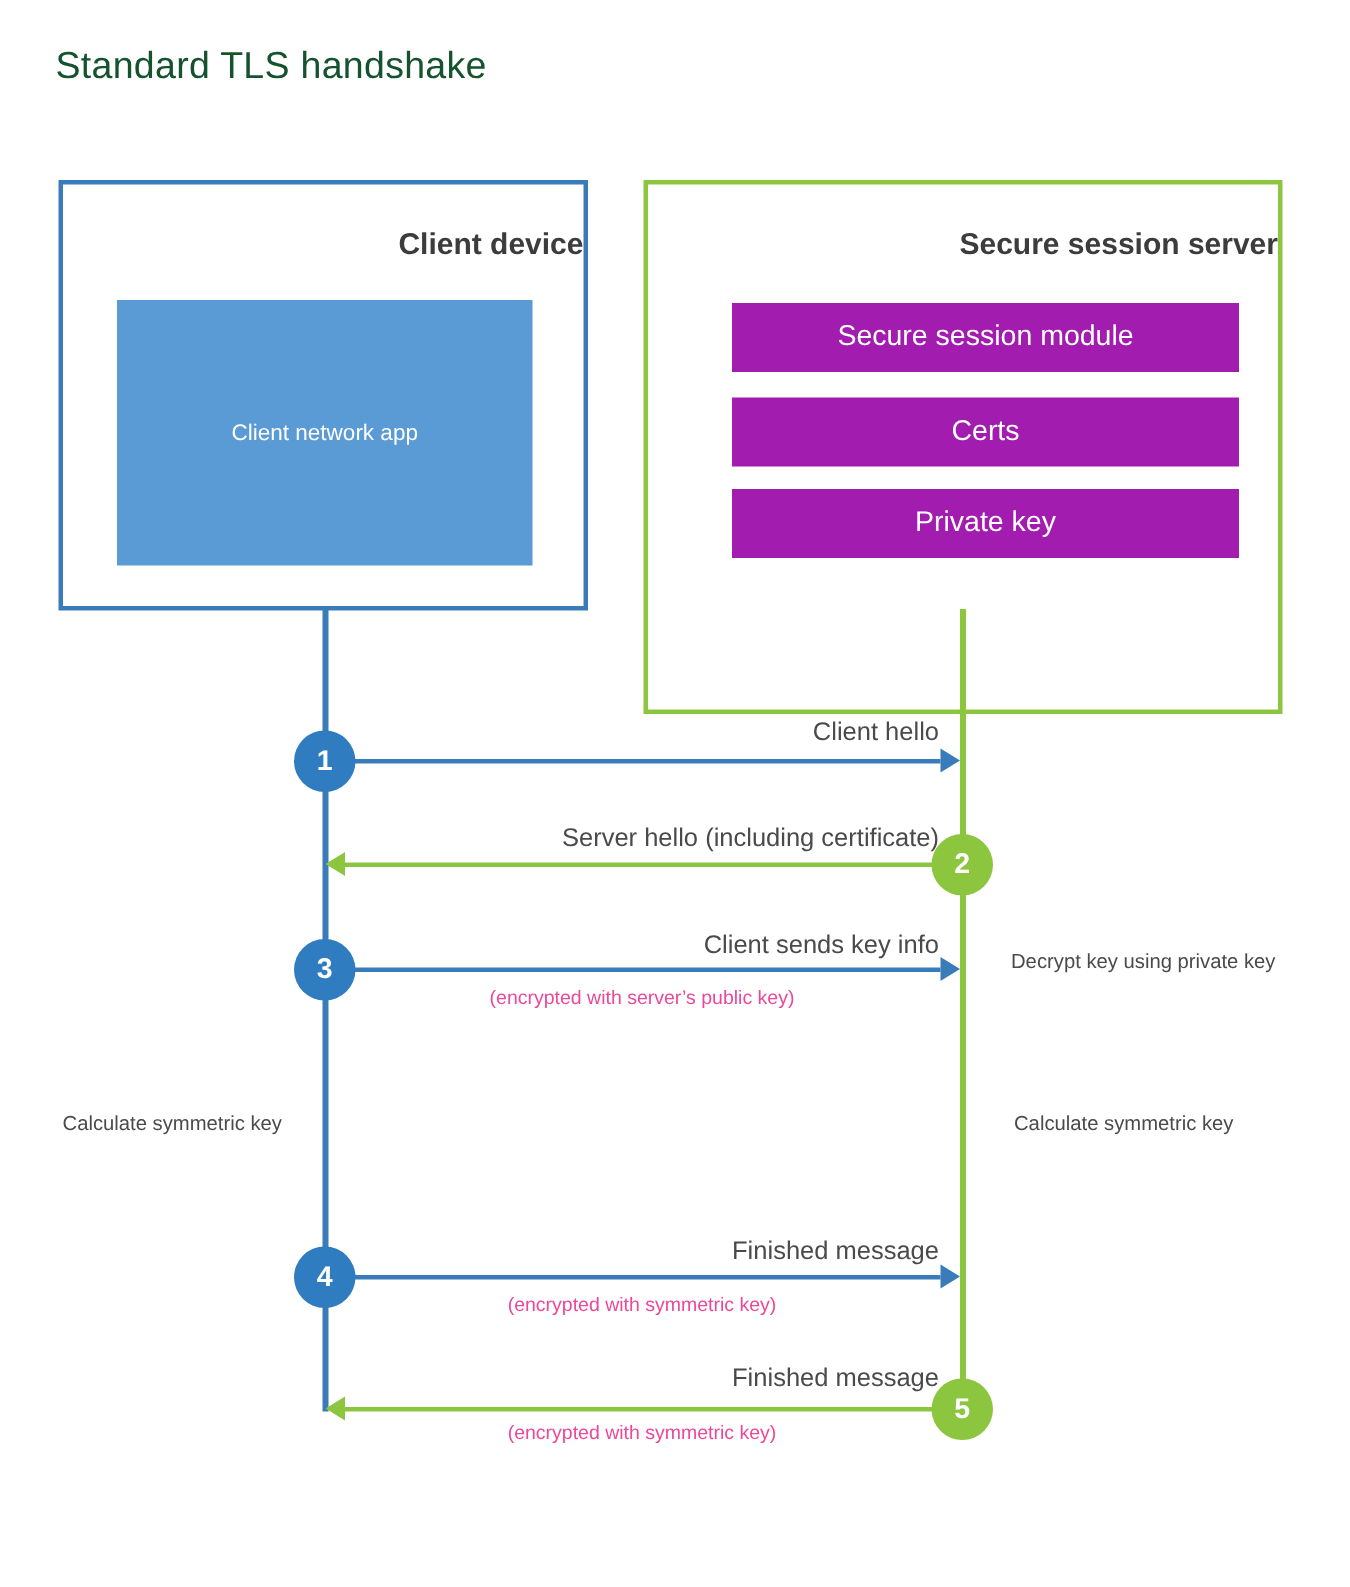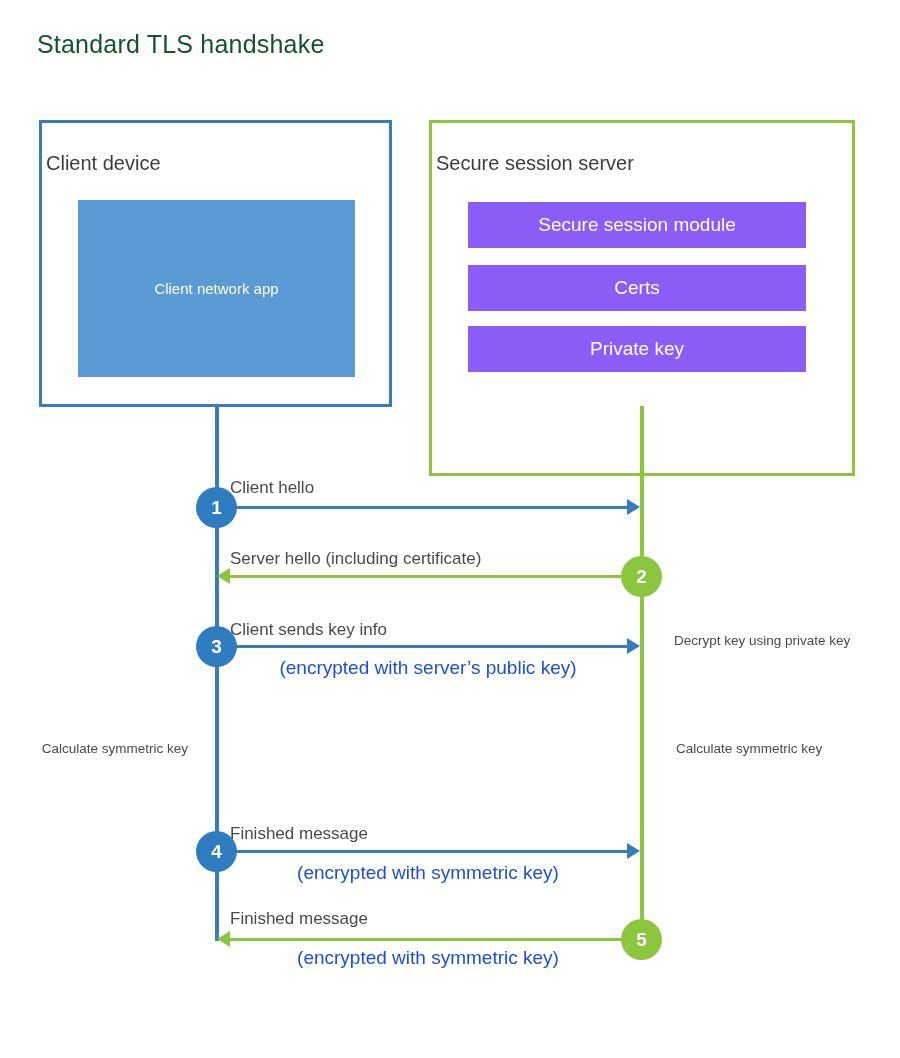--- a/index.html
+++ b/index.html
@@ -39,25 +39,25 @@
     width: 353px; height: 287px;
     border: 3px solid #3a7cba;
   }
   #server-box {
     left: 429px; top: 120px;
     width: 426px; height: 356px;
     border: 3px solid #8cc63f;
   }
   .party-title {
     position: absolute;
-    left: 4px; right: 0;
+    left: 16px; right: 0;
     top: 29px;
-    text-align: left;
+    text-align: right;
     font-size: 20px;
-    font-weight: normal;
+    font-weight: bold;
     color: #3c3c3c;
   }
 
   #client-app-block {
     position: absolute;
     left: 36px;
     top: 77px;
     width: 277px;
     height: 177px;
     background: #5b9bd5;
@@ -66,24 +66,24 @@
     justify-content: center;
     text-align: center;
     color: #ffffff;
     font-size: 15px;
     font-weight: 300;
     line-height: 1.42;
   }
 
   .server-block {
     position: absolute;
-    left: 36px;
+    left: 56px;
     width: 338px;
     height: 46px;
-    background: #8b5cf6;
+    background: #a21caf;
     display: flex;
     align-items: center;
     justify-content: center;
     color: #ffffff;
     font-size: 19px;
     font-weight: 300;
   }
   #server-block-0 { top: 79px; }
   #server-block-1 { top: 142px; }
   #server-block-2 { top: 203px; }
@@ -155,32 +155,32 @@
   
   #arrow-4-line { left: 216px; top: 850px; width: 411px; }
   #arrow-4-head { left: 627px; top: 843px; }
   
   #arrow-5-line { left: 230px; top: 938px; width: 395px; }
   #arrow-5-head { left: 217px; top: 931px; }
 
   
   .msg-label {
     position: absolute;
-    text-align: left;
+    text-align: right;
     font-size: 17px;
     font-weight: 300;
     color: #4a4a4a;
     white-space: nowrap;
   }
   .msg-sublabel {
     position: absolute;
     text-align: center;
-    font-size: 19px;
-    font-weight: 300;
-    color: #1d4ed8;
+    font-size: 13px;
+    font-weight: 300;
+    color: #ec4899;
     white-space: nowrap;
   }
   #msg-label-1 { left: 230px; top: 478px; width: 396px; }
   #msg-label-2 { left: 230px; top: 549px; width: 396px; }
   #msg-label-3 { left: 230px; top: 620px; width: 396px; }
   #msg-sublabel-3 { left: 230px; top: 657px; width: 396px; }
   #msg-label-4 { left: 230px; top: 824px; width: 396px; }
   #msg-sublabel-4 { left: 230px; top: 862px; width: 396px; }
   #msg-label-5 { left: 230px; top: 909px; width: 396px; }
   #msg-sublabel-5 { left: 230px; top: 947px; width: 396px; }

